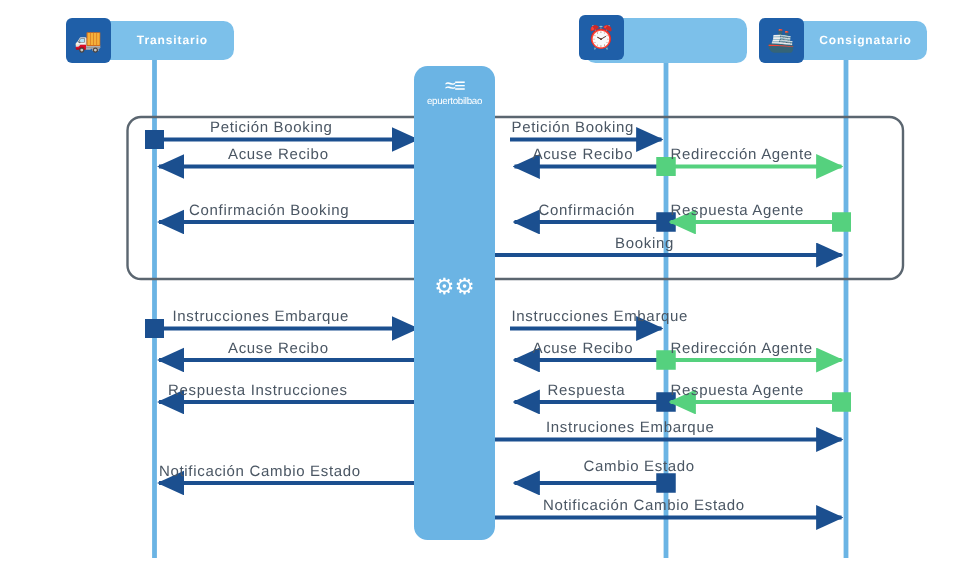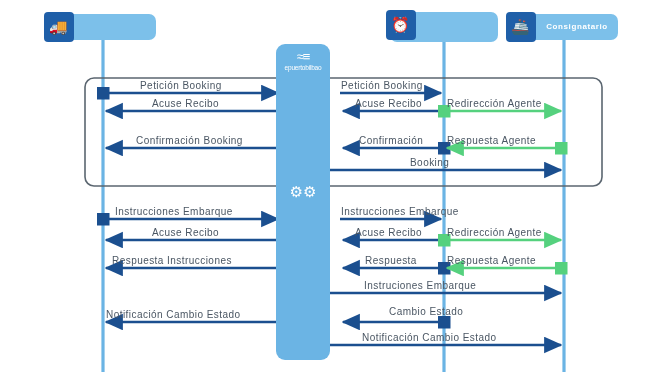--- a/index.html
+++ b/index.html
@@ -105,38 +105,39 @@
 
   <div class="hub"></div>
   <div class="hub-logo">
     <div class="mark">≈≡</div>
     <div class="wordmark">epuertobilbao</div>
   </div>
   <div class="gears">⚙⚙</div>
 
   <div class="actor-box" style="left:48px;top:14px;width:108px;">
     <div class="actor-icon">🚚</div>
+    <div class="actor-label">Transitario</div>
   </div>
 
   <div class="actor-box" style="left:390px;top:12px;width:108px;height:30px;">
     <div class="actor-icon">⏰</div>
   </div>
 
   <div class="actor-box" style="left:510px;top:14px;width:108px;">
     <div class="actor-icon">🚢</div>
     <div class="actor-label">Consignatario</div>
   </div>
 
   <div id="labels">
       <div class="msg-label" style="left: 140px; top: 80px;">Petición Booking</div>
       <div class="msg-label" style="left: 341px; top: 80px;">Petición Booking</div>
       <div class="msg-label" style="left: 152px; top: 98px;">Acuse Recibo</div>
       <div class="msg-label" style="left: 355px; top: 98px;">Acuse Recibo</div>
       <div class="msg-label" style="left: 447px; top: 98px;">Redirección Agente</div>
-      <div class="msg-label" style="left: 136px; top: 135px;">Confirmación Booking</div>
+      <div class="msg-label" style="left: 126px; top: 135px;">Confirmación Booking</div>
       <div class="msg-label" style="left: 359px; top: 135px;">Confirmación</div>
       <div class="msg-label" style="left: 447px; top: 135px;">Respuesta Agente</div>
       <div class="msg-label" style="left: 410px; top: 157px;">Booking</div>
       <div class="msg-label" style="left: 115px; top: 206px;">Instrucciones Embarque</div>
       <div class="msg-label" style="left: 341px; top: 206px;">Instrucciones Embarque</div>
       <div class="msg-label" style="left: 152px; top: 227px;">Acuse Recibo</div>
       <div class="msg-label" style="left: 355px; top: 227px;">Acuse Recibo</div>
       <div class="msg-label" style="left: 447px; top: 227px;">Redirección Agente</div>
       <div class="msg-label" style="left: 112px; top: 255px;">Respuesta Instrucciones</div>
       <div class="msg-label" style="left: 365px; top: 255px;">Respuesta</div>

